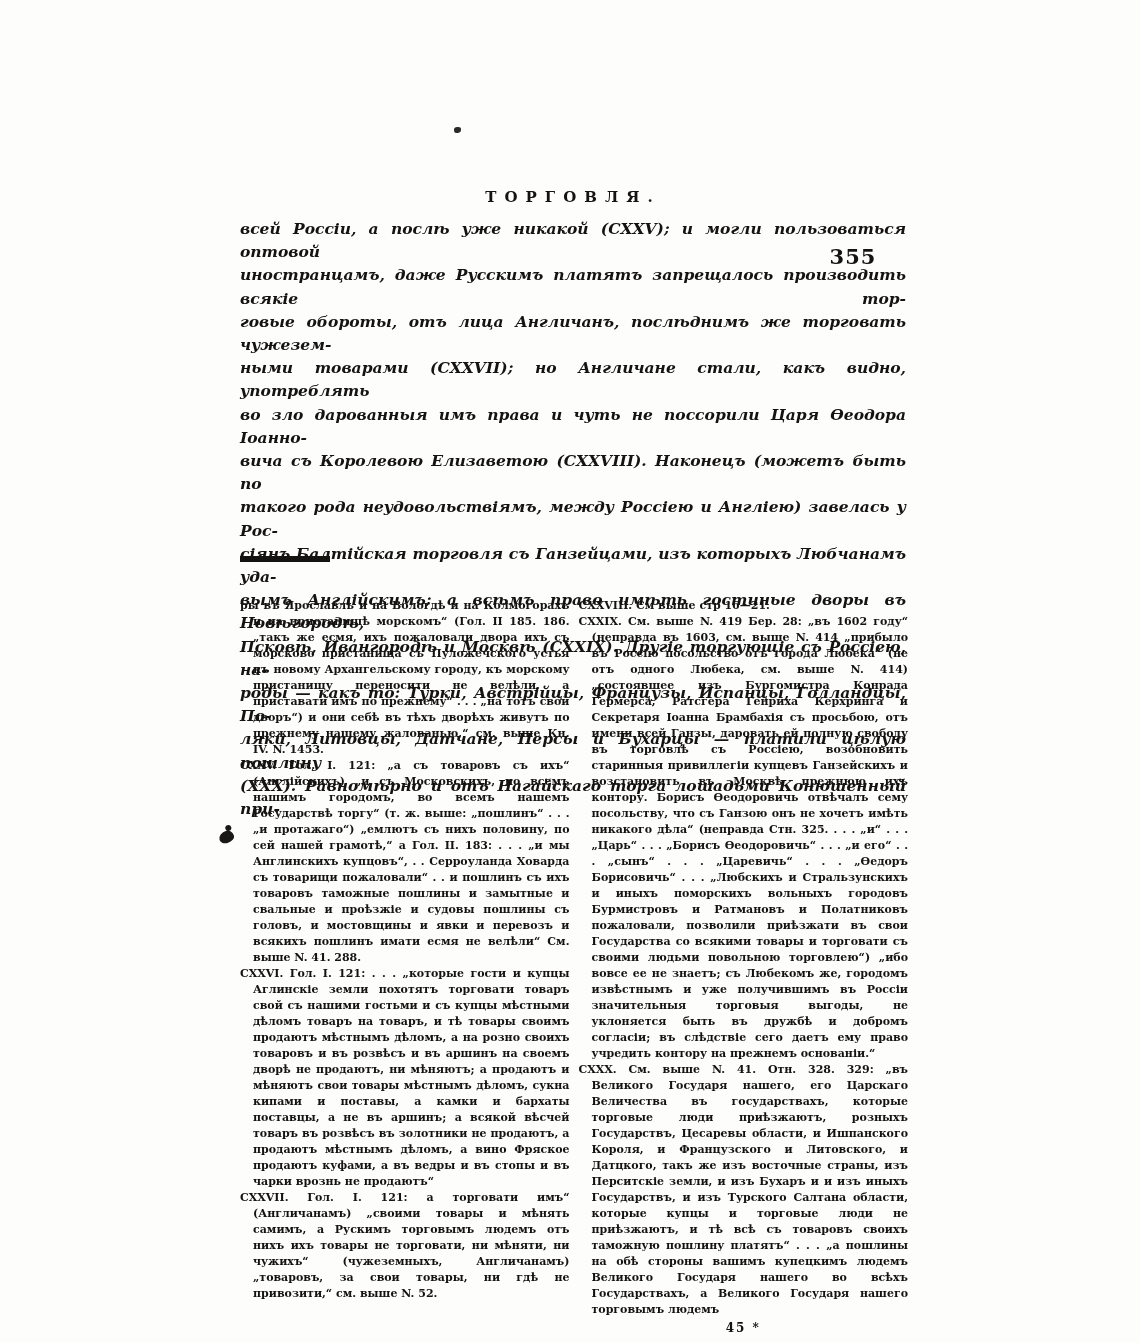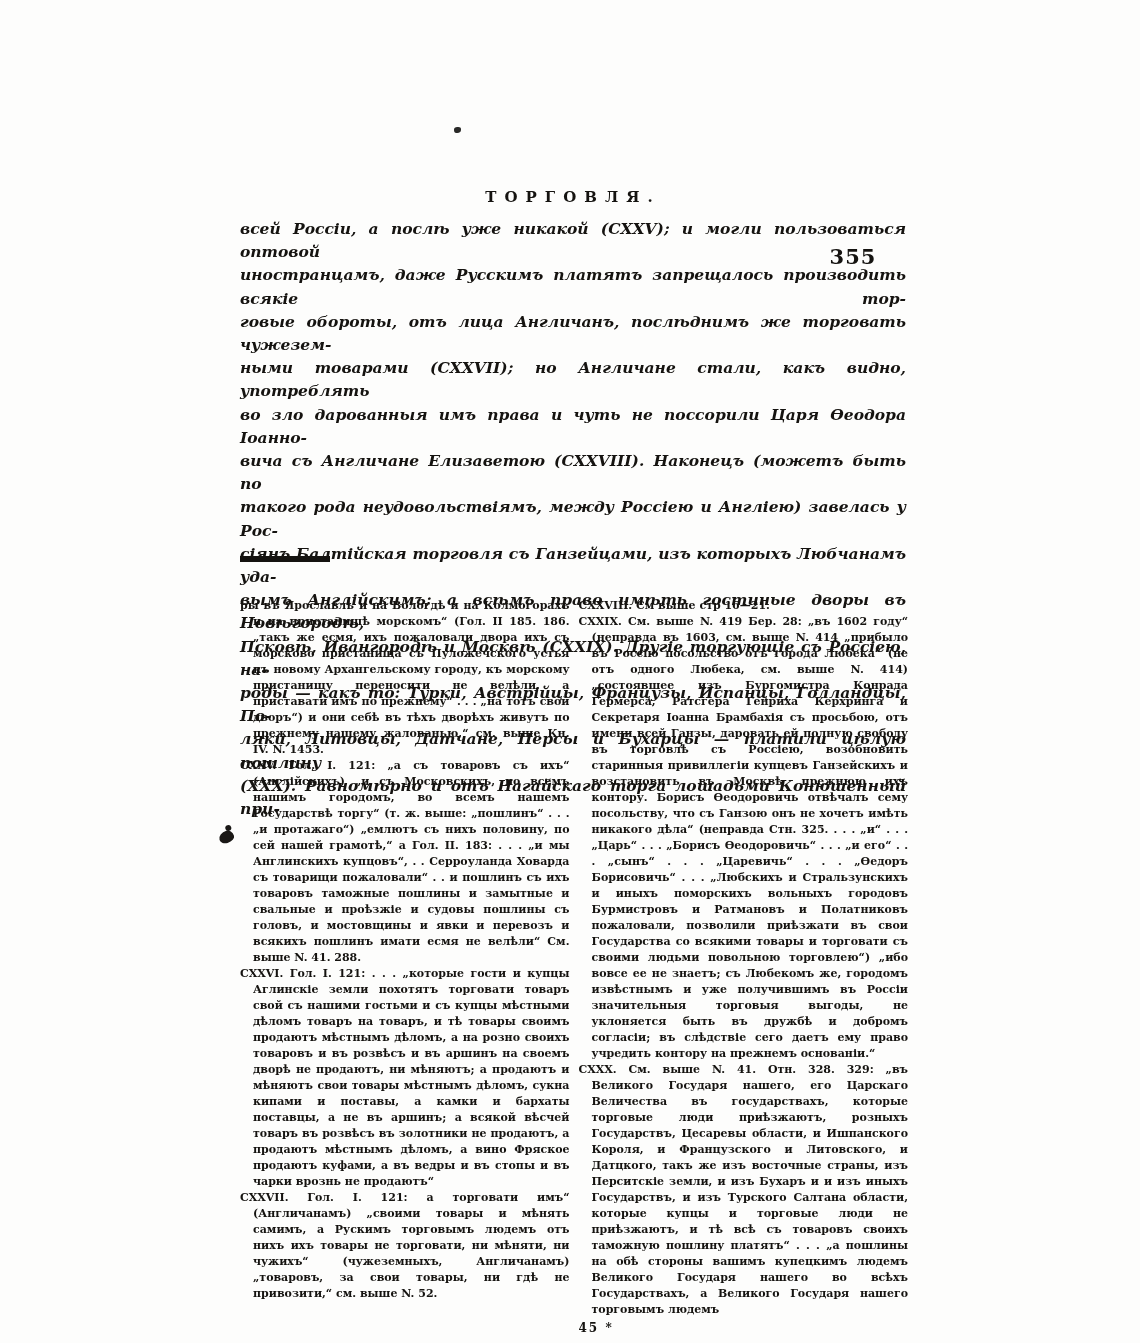--- a/index.html
+++ b/index.html
@@ -28,21 +28,21 @@
   .footnotes {
     position:absolute; top:598px; left:240px; width:668px;
     display:flex; gap:9px; align-items:flex-start;
   }
   .fn-col { width:330px; }
   .fn {
     margin:0; font-size:11px; font-weight:bold; line-height:16px;
     text-align:justify; padding-left:13px; text-indent:-13px;
   }
   .fn-label { font-weight:bold; }
-  .signature { text-align:left; font-size:12px; font-weight:bold; margin-top:3px; letter-spacing:2px; }
+  .signature { text-align:center; font-size:12px; font-weight:bold; margin-top:3px; letter-spacing:2px; }
   .ink-blot {
     position:absolute; top:831px; left:219px; width:15px; height:12px;
     background:#1a1816; border-radius:62% 38% 55% 45% / 55% 60% 40% 45%;
     transform:rotate(-18deg);
   }
   .ink-blot:after {
     content:""; position:absolute; left:9px; top:-5px; width:6px; height:6px;
     background:#1a1816; border-radius:50%;
   }
   .speck {
@@ -67,21 +67,21 @@
 
 
       <div class="main-line">иностранцамъ, даже Русскимъ платятъ запрещалось производить всякіе тор-</div>
 
       <div class="main-line">говые обороты, отъ лица Англичанъ, послѣднимъ же торговать чужезем-</div>
 
       <div class="main-line">ными товарами (CXXVII); но Англичане стали, какъ видно, употреблять</div>
 
       <div class="main-line">во зло дарованныя имъ права и чуть не поссорили  Царя Ѳеодора Іоанно-</div>
 
-      <div class="main-line">вича съ Англичане Елизаветою (CXXVIII).  Наконецъ (можетъ быть по</div>
+      <div class="main-line">вича съ Королевою Елизаветою (CXXVIII).  Наконецъ (можетъ быть по</div>
 
       <div class="main-line">такого рода неудовольствіямъ, между Россіею и Англіею) завелась у Рос-</div>
 
       <div class="main-line">сіянъ Балтійская торговля съ Ганзейцами, изъ которыхъ Любчанамъ уда-</div>
 
 
       <div class="main-line">вымъ Англійскимъ; а всѣмъ право имѣть гостиные дворы въ Новѣгородѣ,</div>
 
       <div class="main-line">Псковѣ, Ивангородѣ и Москвѣ (CXXIX). Другіе торгующіе съ Россіею, на-</div>
 

